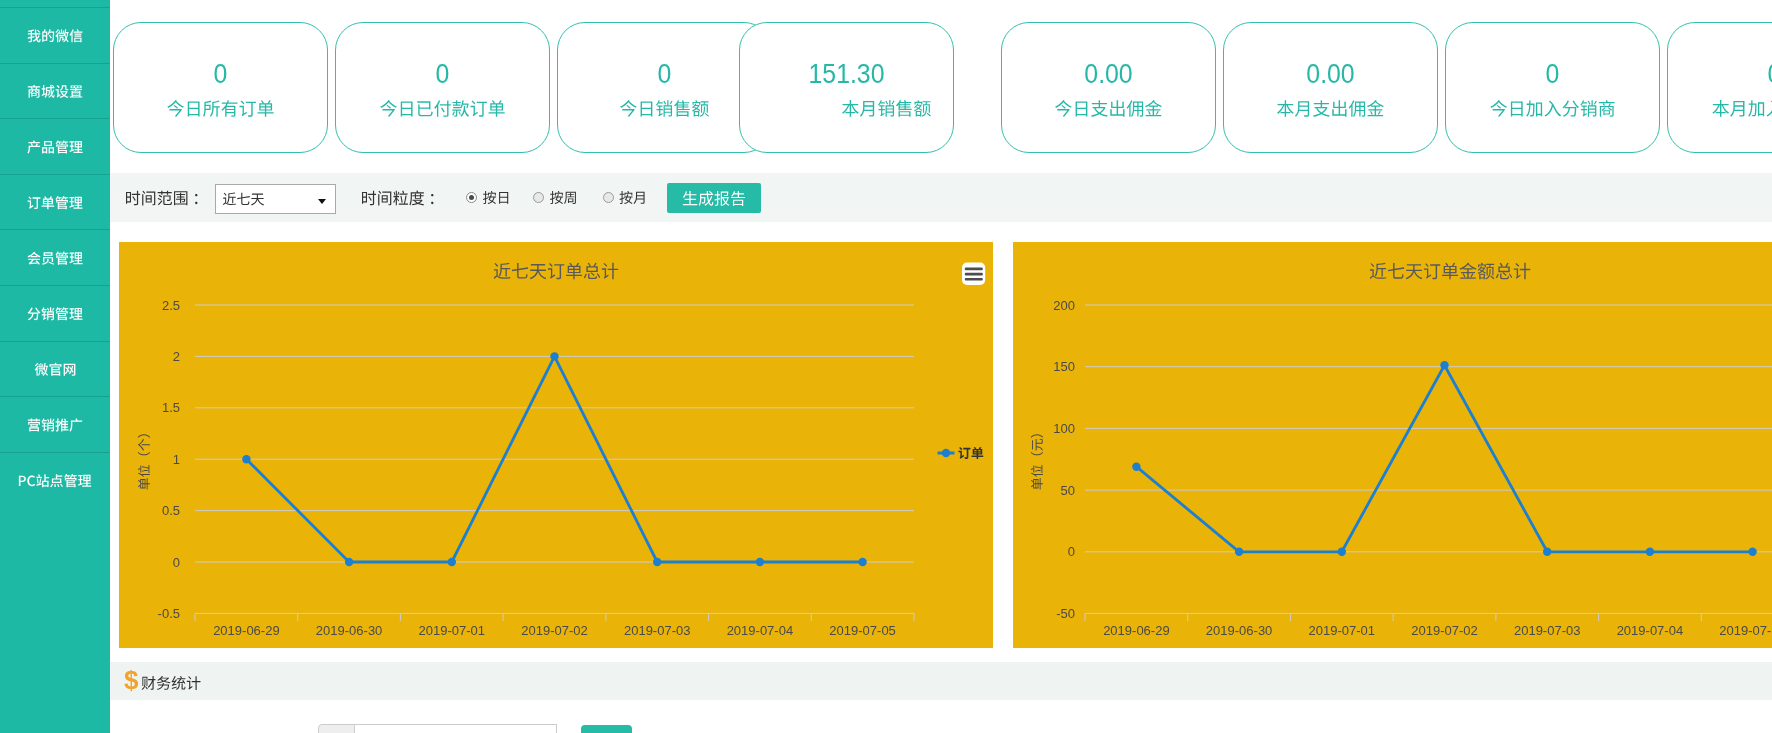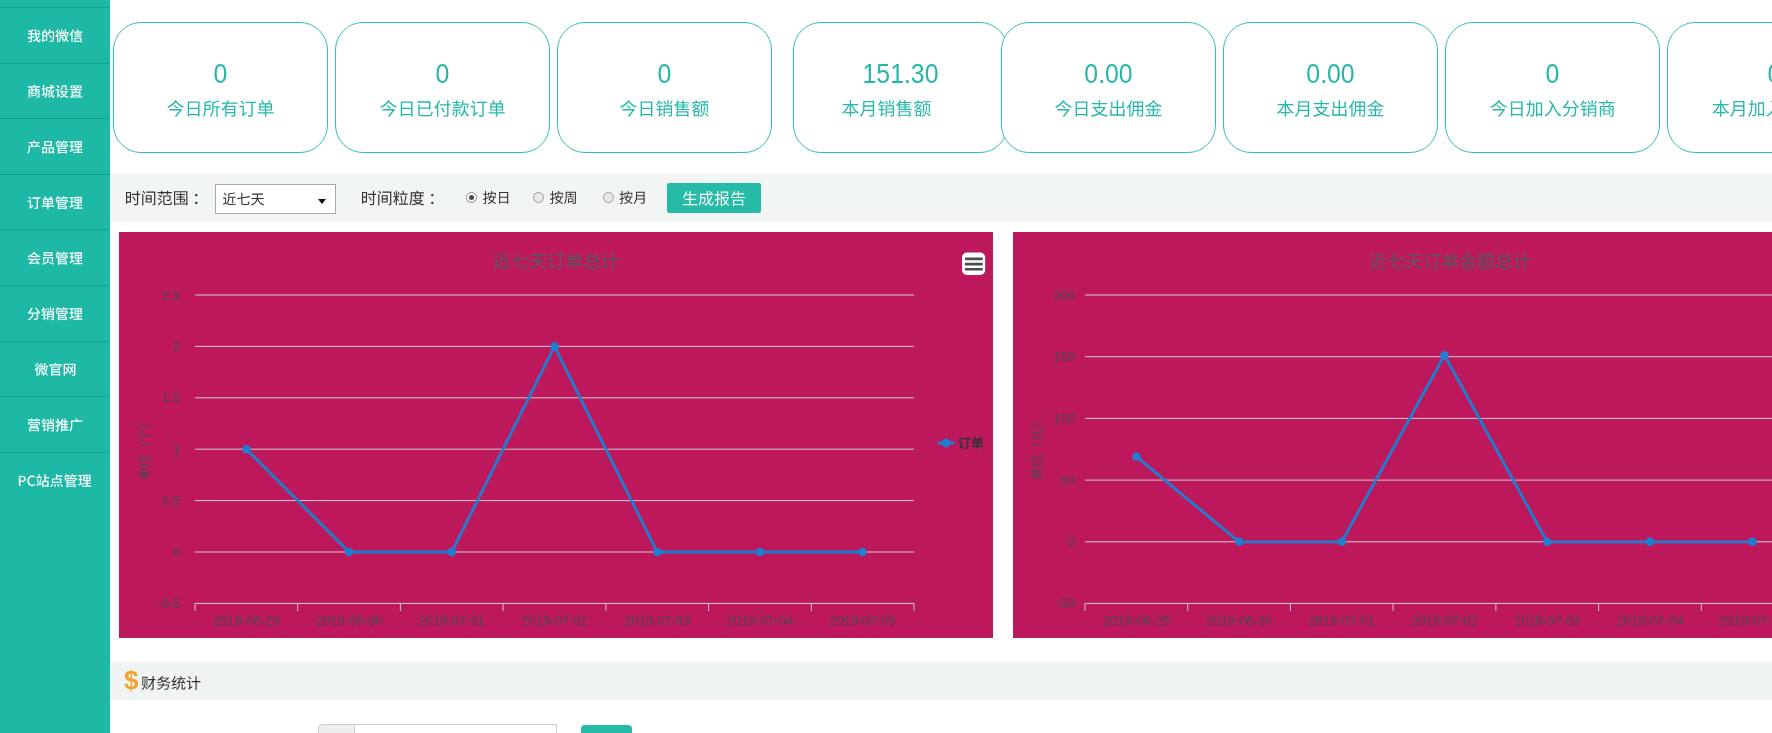--- a/index.html
+++ b/index.html
@@ -16,21 +16,21 @@
   background:#fff; }
 #sel .caret { position:absolute; right:9px; top:13.5px; width:0; height:0;
   border-left:4.5px solid transparent; border-right:4.5px solid transparent; border-top:5.5px solid #111; }
 .radio { position:absolute; top:191.5px; width:11px; height:11px; border:1px solid #9a9a9a;
   border-radius:50%; background:#e8e8e8; }
 .radio.on { border-color:#8a8a8a; background:#fff; }
 .radio.on:after { content:""; position:absolute; left:2px; top:2px; width:5px; height:5px;
   border-radius:50%; background:#4a4a4a; }
 #genbtn { position:absolute; left:667px; top:183px; width:94px; height:30px; background:#26bba6;
   border-radius:2px; }
-.panel { position:absolute; top:232px; width:874px; height:406px; background:#be185d; }
+.panel { position:absolute; top:242px; width:874px; height:406px; background:#eab308; }
 #panelL { left:119px; }
 #panelR { left:1013px; }
 #band { position:absolute; left:110px; top:662px; width:1662px; height:38px; background:#eff4f2; }
 #band .dollar { position:absolute; left:14px; top:4px; color:#f2a32b; font-size:26px; font-weight:bold; line-height:29px; }
 #igroup { position:absolute; left:318px; top:724px; height:40px; }
 #iaddon { position:absolute; left:0; top:0; width:37px; height:40px; background:#eee;
   border:1px solid #ccc; border-radius:4px 0 0 4px; }
 #iinput { position:absolute; left:36px; top:0; width:203px; height:40px; background:#fff;
   border:1px solid #ccc; }
 #ibtn { position:absolute; left:581px; top:725px; width:51px; height:30px; background:#26bba6;
@@ -52,21 +52,21 @@
 </div>
 <div class="card" style="left:113px">
     <div class="num">0</div>
   </div>
 <div class="card" style="left:335px">
     <div class="num">0</div>
   </div>
 <div class="card" style="left:557px">
     <div class="num">0</div>
   </div>
-<div class="card" style="left:793px">
+<div class="card" style="left:739px">
     <div class="num">151.30</div>
   </div>
 <div class="card" style="left:1001px">
     <div class="num">0.00</div>
   </div>
 <div class="card" style="left:1223px">
     <div class="num">0.00</div>
   </div>
 <div class="card" style="left:1445px">
     <div class="num">0</div>

